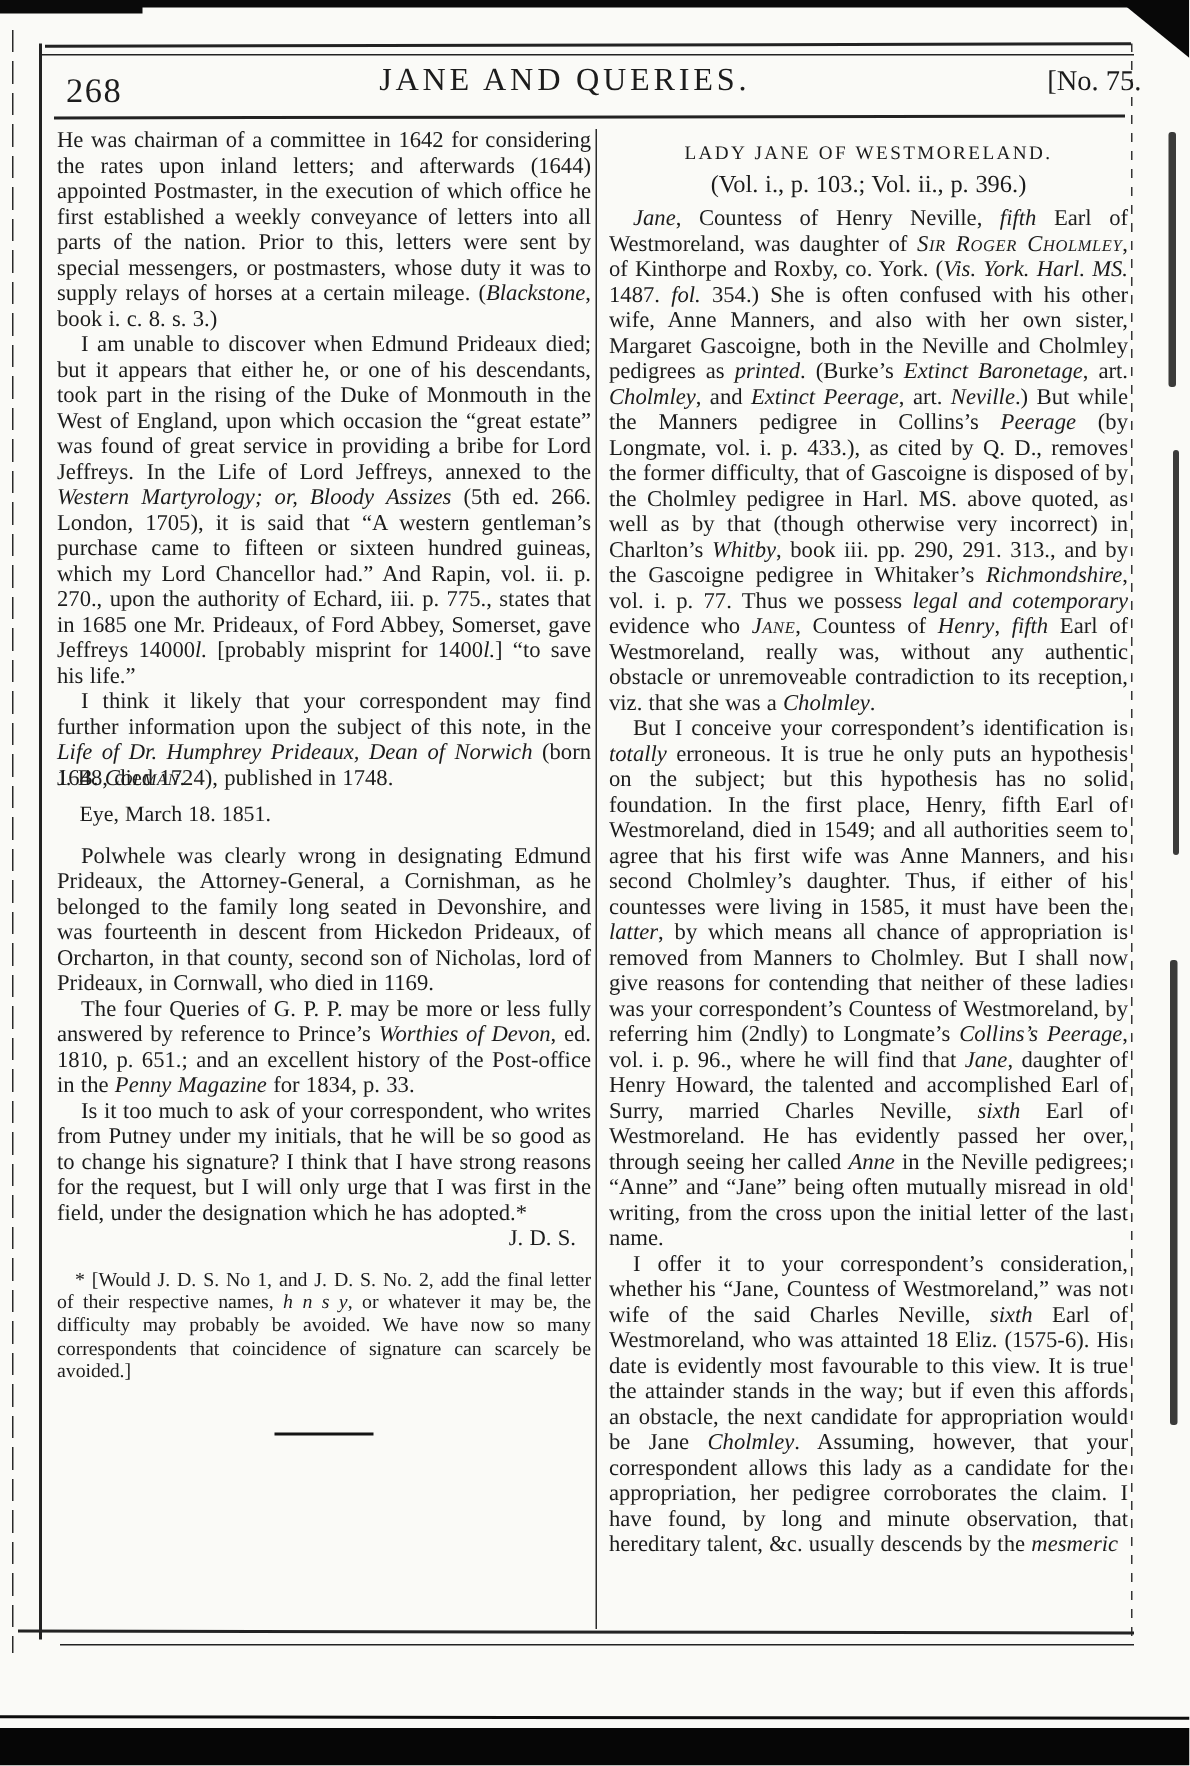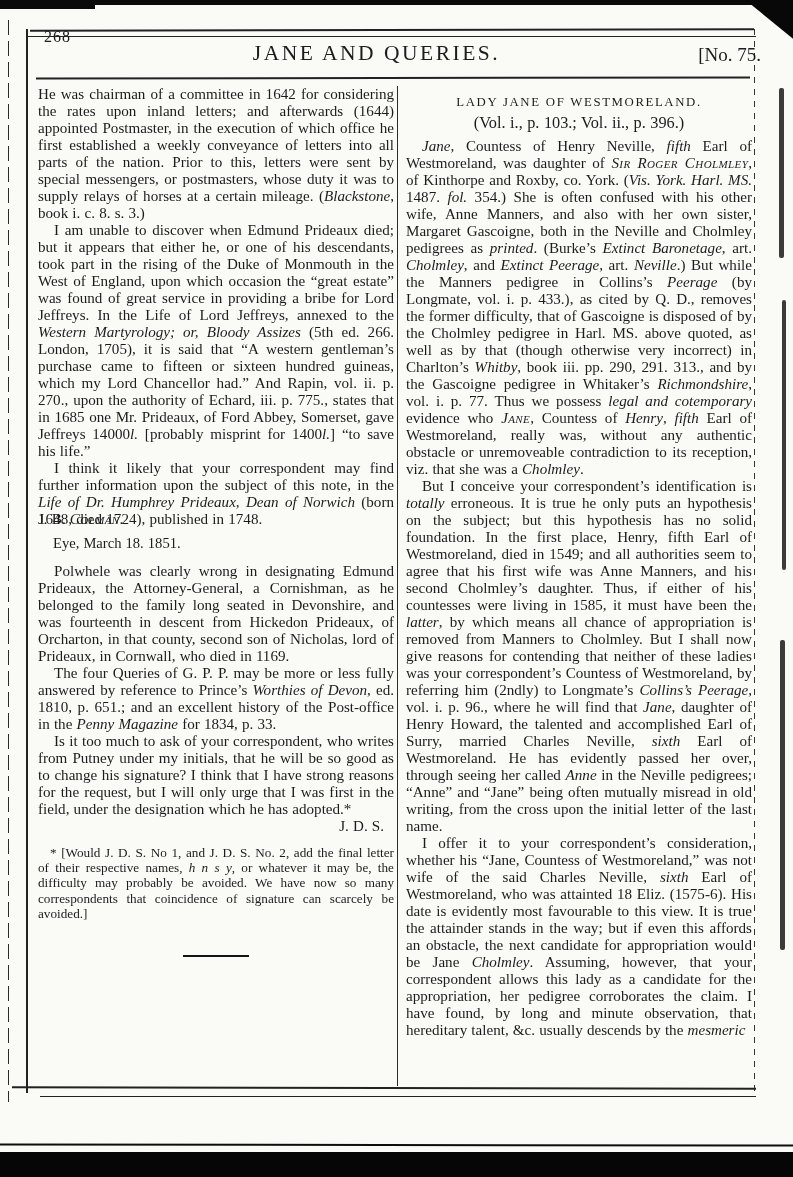--- a/index.html
+++ b/index.html
@@ -26,21 +26,21 @@
   .frame-left{left:26px;top:29px;width:2px;height:1064px;}
   .outer-left{position:absolute;left:8px;top:20px;width:1px;height:1082px;
     background:repeating-linear-gradient(to bottom,#2a2a2a 0 15px,transparent 15px 21px);}
   .frame-right{position:absolute;left:754px;top:29px;width:1px;height:1064px;
     background:repeating-linear-gradient(to bottom,#333 0 6px,transparent 6px 12px);}
   .header-rule{left:36px;top:77px;width:714px;height:2px;transform:rotate(-.1deg);}
   .col-divider{left:397px;top:86px;width:1px;height:1000px;background:#2b2b2b;}
   .frame-bottom-a{left:12px;top:1087px;width:744px;height:2px;transform:rotate(.1deg);}
   .frame-bottom-b{left:40px;top:1096px;width:716px;height:1px;}
   
-  .page-number{position:absolute;left:44px;top:28px;font-size:16px;letter-spacing:1px;}
+  .page-number{position:absolute;left:44px;top:48px;font-size:23px;letter-spacing:1px;}
   .journal-title{position:absolute;left:0;right:40px;top:41px;text-align:center;
     font-size:21.5px;letter-spacing:2.5px;}
   .issue-number{position:absolute;right:32px;top:44px;font-size:19px;}
   
   .col{position:absolute;top:86px;}
   .col-left{left:38px;width:356px;}
   .col-right{left:406px;width:346px;}
   .col p{margin:0;font-size:15.1px;line-height:17px;text-align:justify;word-spacing:.4px;}
   .b-p{text-indent:16px;}
   .b-pc{text-indent:0;}

